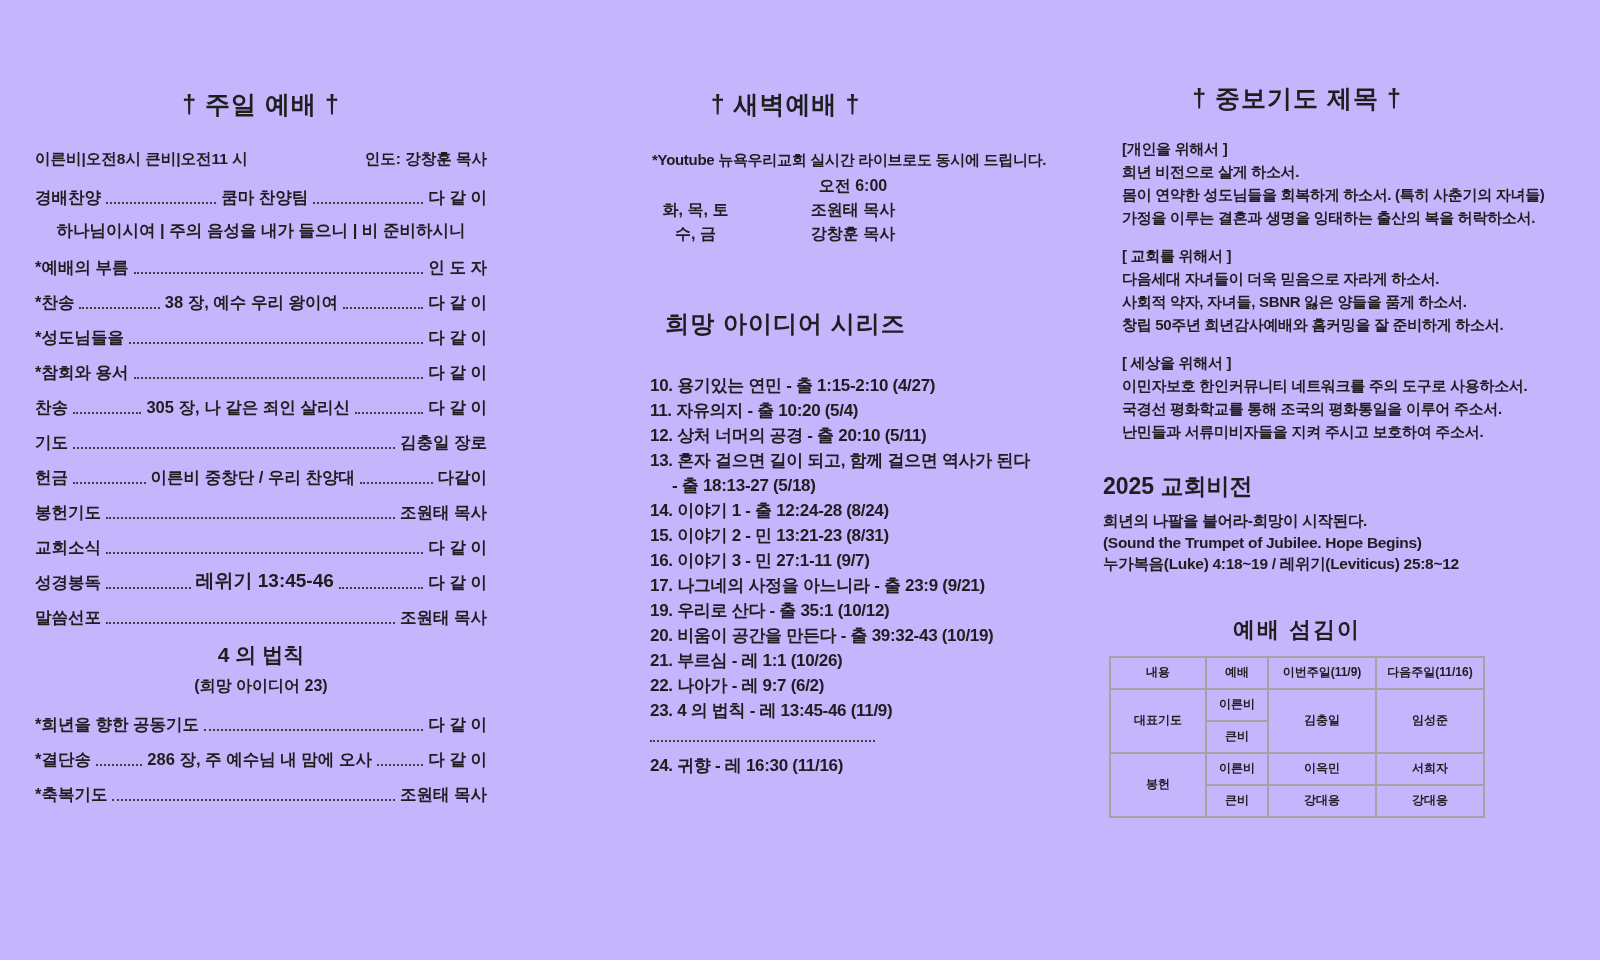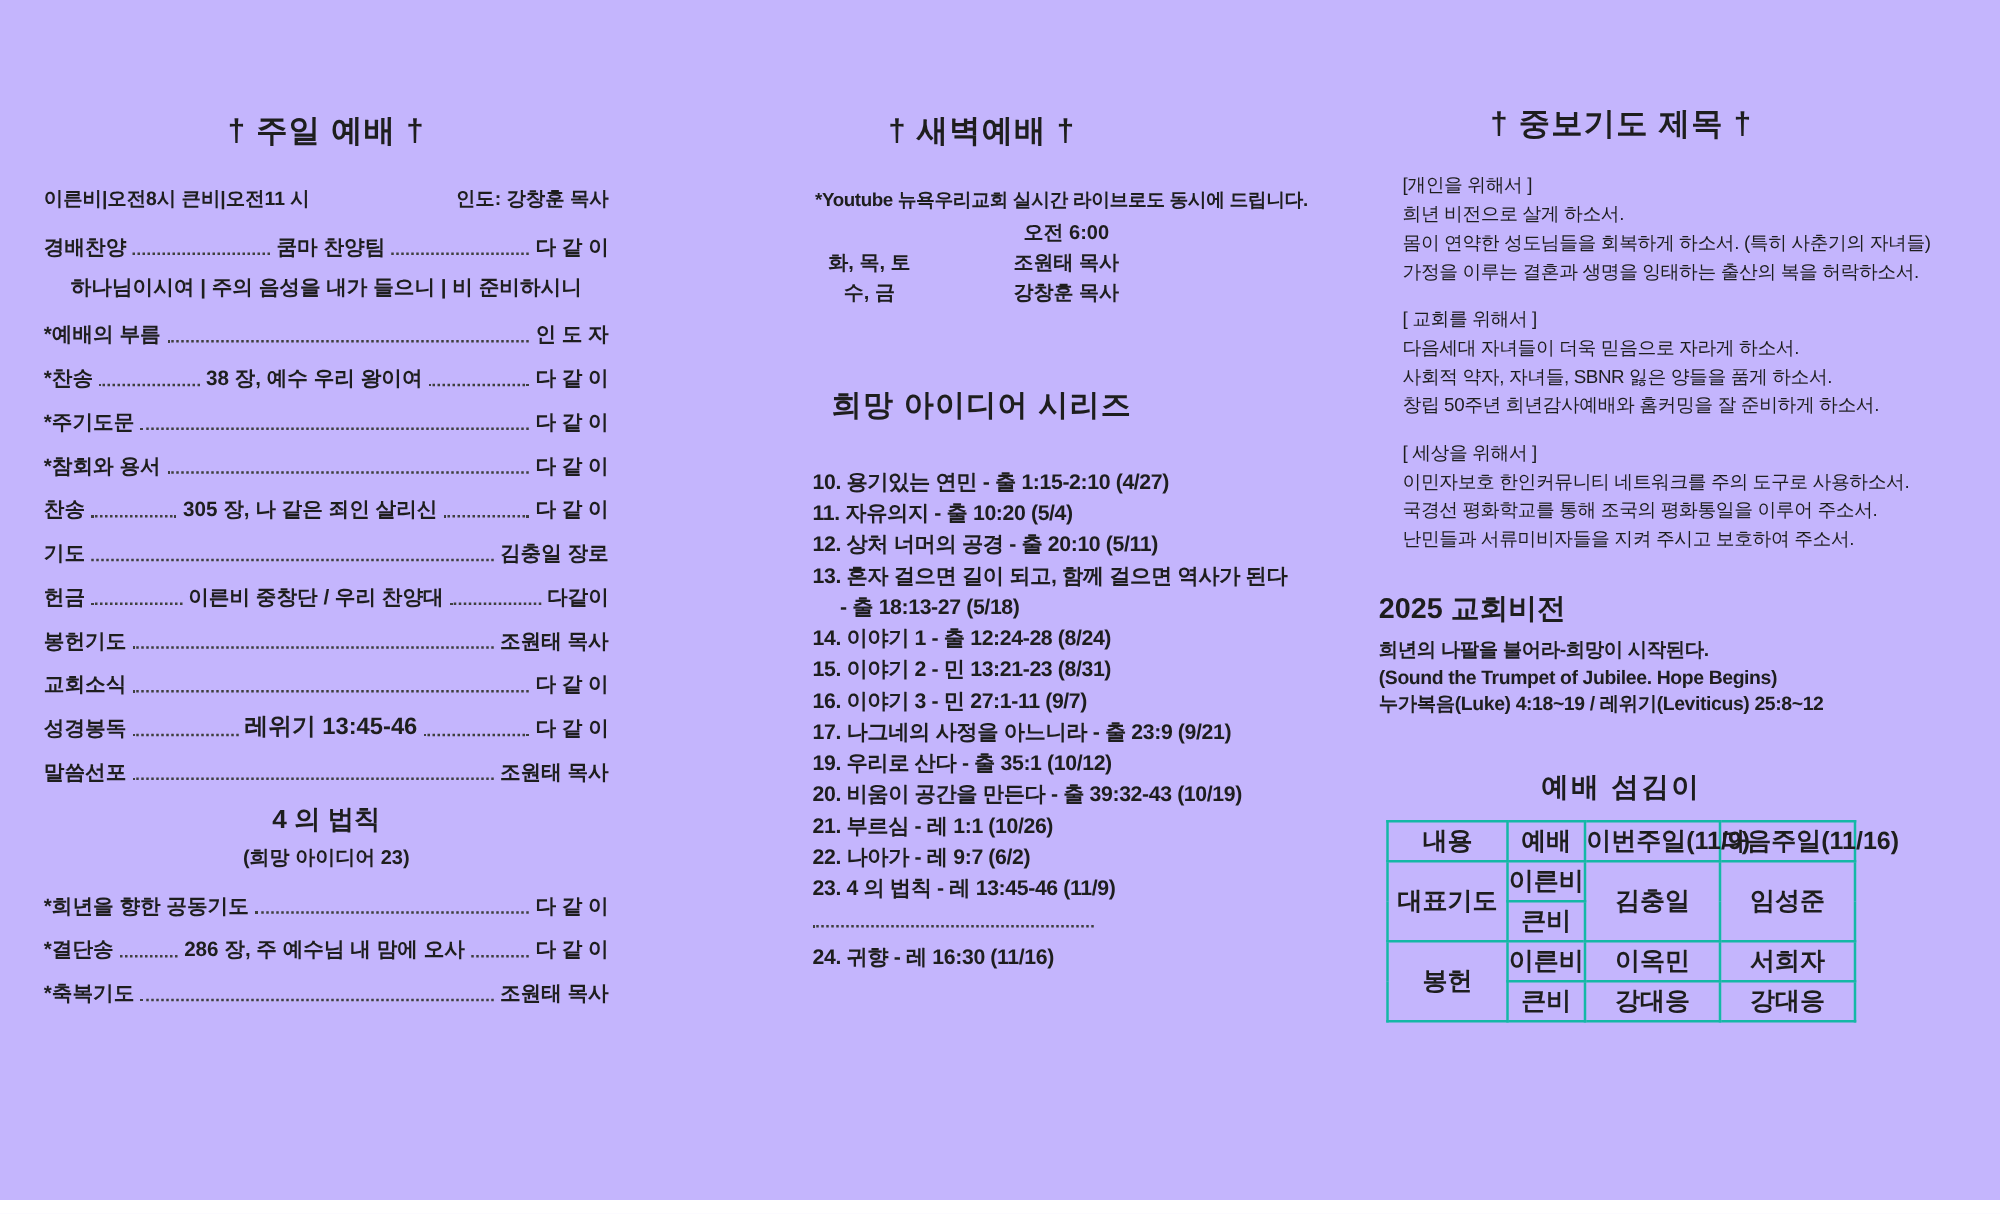--- a/index.html
+++ b/index.html
@@ -31,29 +31,29 @@
   .hope-list{margin-top:33px;font-size:17px;font-weight:bold;}
   .hope-item{height:25px;line-height:25px;white-space:nowrap;padding-left:22px;letter-spacing:-0.3px;}
   .hope-item.cont{padding-left:44px;}
   .hope-sep{border-bottom:2.5px dotted #3f3f3f;width:225px;margin:17px 0 11px 22px;height:0;}
 
   
   .rcol{position:absolute;left:1103px;top:82px;width:388px;}
   .r-inner{padding-left:19px;}
   .ic-groups{margin-top:22px;}
   .icg{margin-bottom:15px;}
-  .icg-line{font-size:15px;font-weight:normal;line-height:23px;white-space:nowrap;letter-spacing:-0.3px;}
+  .icg-line{font-size:15px;font-weight:bold;line-height:23px;white-space:nowrap;letter-spacing:-0.3px;}
   .vision{margin-top:28px;text-align:left;}
   .vision-title{font-size:23px;font-weight:bold;}
   .vision-lines{margin-top:8px;}
   .vision-line{font-size:15.5px;font-weight:bold;line-height:21.5px;white-space:nowrap;letter-spacing:-0.3px;}
   .servants{margin-top:40px;}
   .servants-title{font-size:22px;font-weight:bold;text-align:center;letter-spacing:2px;}
   table.sv{border-collapse:collapse;margin:11px auto 0;table-layout:fixed;width:374px;}
-  table.sv th,table.sv td{border:2px solid #14b8a6;font-size:20px;font-weight:bold;text-align:center;padding:0;height:30px;white-space:nowrap;}
+  table.sv th,table.sv td{border:2px solid #a3a3a3;font-size:12px;font-weight:bold;text-align:center;padding:0;height:30px;white-space:nowrap;}
   col.c1{width:96px;}col.c2{width:62px;}col.c3{width:108px;}col.c4{width:108px;}
 </style>
 </head>
 <body>
 
 <div class="page">
 
   <div class="lcol">
     <div class="col-title">† 주일 예배 †</div>
     <div class="meta">
@@ -75,21 +75,21 @@
         <span class="val">인 도 자</span>
       </div>
       <div class="svc-row">
         <span class="lbl">*찬송</span>
         <span class="dots"></span>
         <span class="ctr">38 장, 예수 우리 왕이여</span>
         <span class="dots"></span>
         <span class="val">다 같 이</span>
       </div>
       <div class="svc-row">
-        <span class="lbl">*주기도문</span>
+        <span class="lbl">*성도님들을</span>
         <span class="dots"></span>
         <span class="val">다 같 이</span>
       </div>
       <div class="svc-row">
         <span class="lbl">*참회와 용서</span>
         <span class="dots"></span>
         <span class="val">다 같 이</span>
       </div>
       <div class="svc-row">
         <span class="lbl">찬송</span>

